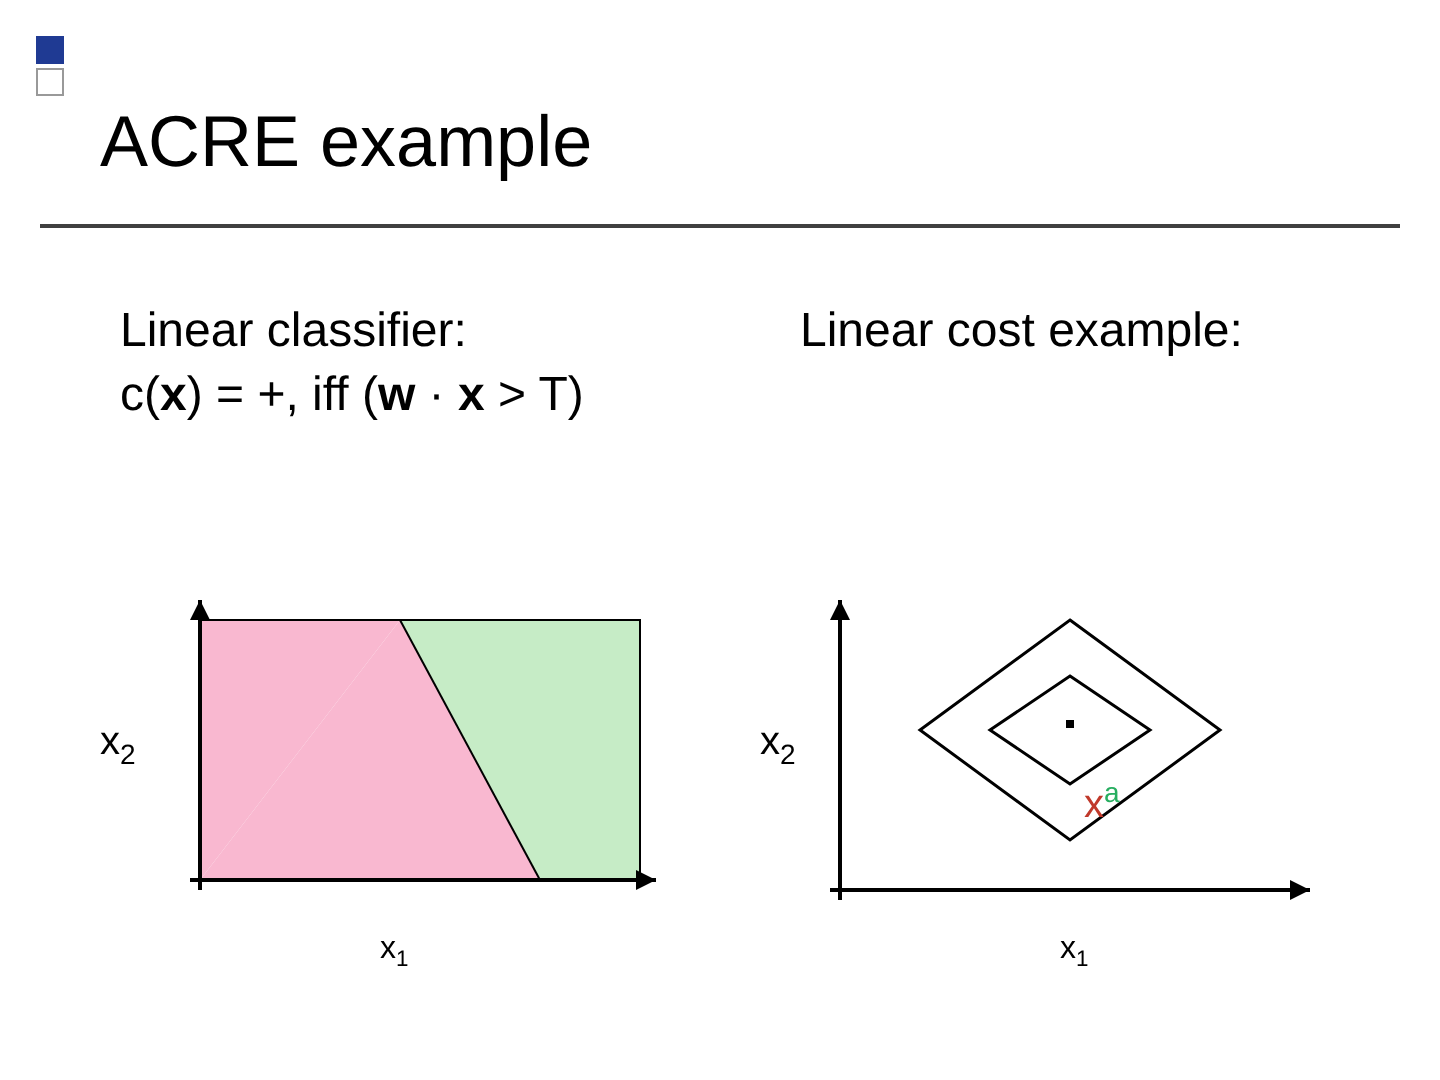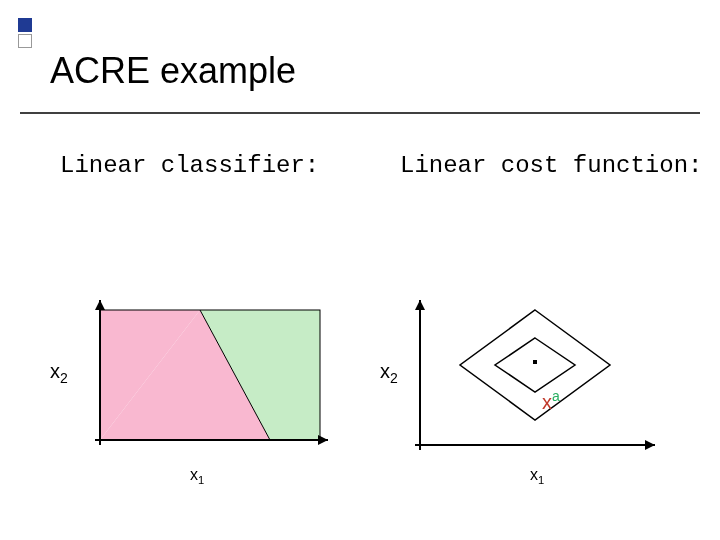--- a/index.html
+++ b/index.html
@@ -35,21 +35,20 @@
     top: 112px;
     left: 20px;
     width: 680px;
     height: 0;
     border-top: 2px solid #404040;
   }
   .col {
     position: absolute;
     top: 150px;
     width: 320px;
-    font-family: Liberation Mono, monospace;
   }
   .col.left { left: 60px; }
   .col.right { left: 400px; }
   .subhead {
     font-size: 24px;
     color: #000;
     line-height: 1.35;
     min-height: 70px;
   }
   .formula {
@@ -94,26 +93,27 @@
   <span class="sq top"></span>
   <span class="sq bot"></span>
 </div>
 
 <div class="title">ACRE example</div>
 <div class="hr"></div>
 
 <div class="col left">
   <div class="subhead">
     <span>Linear classifier:</span><br>
+    <span id="left-formula">c(<b>x</b>) = +, iff (<b>w</b> · <b>x</b> &gt; T)</span>
   </div>
 </div>
 
 <div class="col right">
   <div class="subhead">
-    <span>Linear cost function:</span>
+    <span>Linear cost example:</span>
   </div>
 </div>
 
 <div class="plot-area left">
   <svg width="260" height="160">
 
     <polygon points="30,10 30,140 130,10" fill="#f9b8d0"></polygon>
     <polygon points="30,140 130,10 200,140" fill="#f9b8d0"></polygon>
     <polygon points="130,10 250,10 250,140 200,140" fill="#c6ecc6"></polygon>
 

